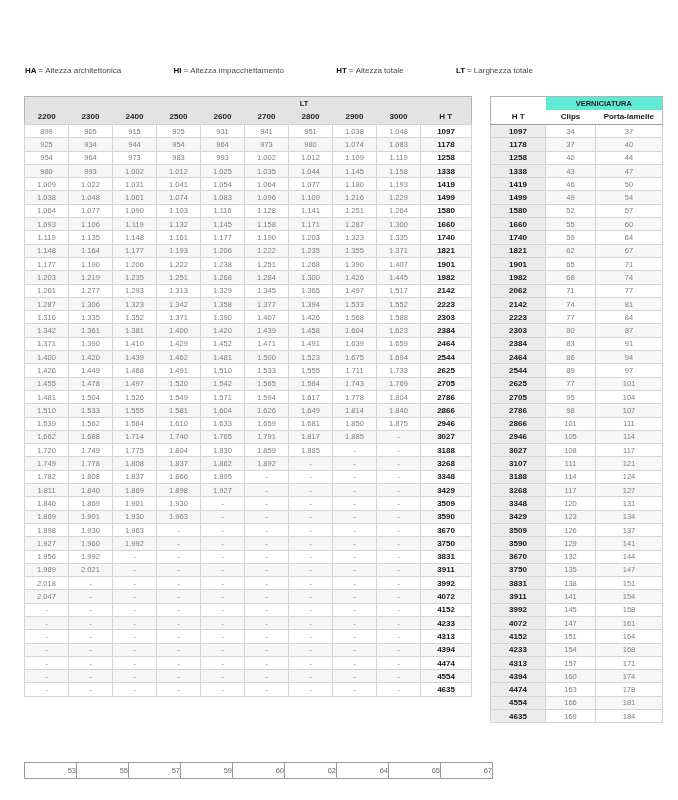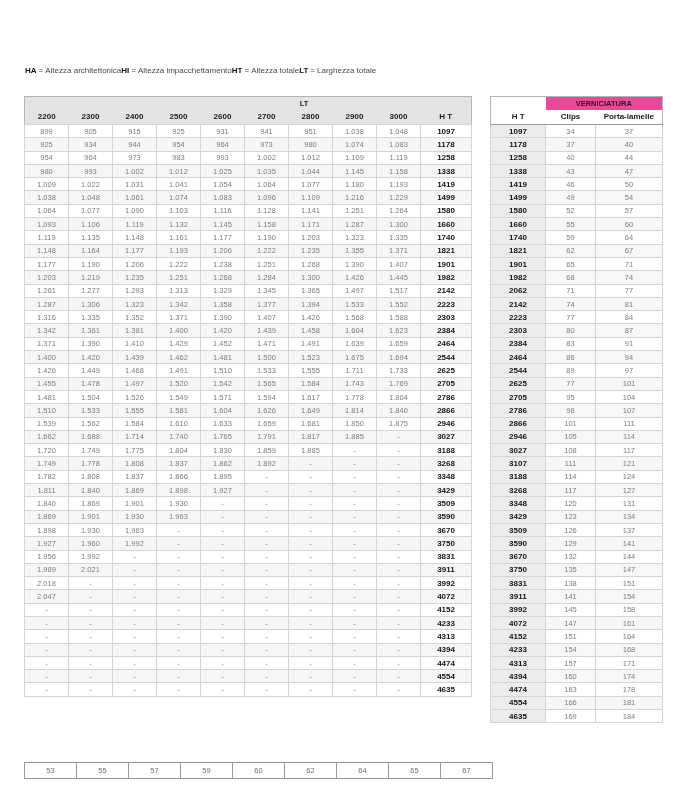--- a/index.html
+++ b/index.html
@@ -26,20 +26,21 @@
     color: #5ba7d8;
   }
 
   
   .legend {
     position: absolute;
     top: 66px;
     left: 25px;
     width: 508px;
     display: flex;
+    justify-content: space-between;
     font-size: 8px;
     color: #4a4a4a;
   }
   .legend-item { white-space: nowrap; }
   .legend-abbr { font-weight: bold; color: #111; }
   .legend-sep { padding: 0 2px; color: #444; }
 
   
   table { border-collapse: collapse; table-layout: fixed; }
   td, th { overflow: hidden; white-space: nowrap; }
@@ -95,21 +96,21 @@
     border: 1px solid #b3b3b3;
   }
   .vern-table thead .band-row th {
     height: 13px;
     font-size: 7.5px;
     font-weight: bold;
     color: #1c1c1c;
     text-align: center;
   }
   .vern-table thead .band-row .band-spacer { background: #ffffff; border: none; }
-  .vern-table thead .band-row .band { background: #ec4899; border: none; }
+  .vern-table thead .band-row .band { background: #5eead4; border: none; }
   .vern-table thead .cols-row th {
     height: 15px;
     font-size: 8px;
     font-weight: bold;
     color: #1c1c1c;
     text-align: center;
     background: #ffffff;
     border-bottom: 1px solid #9c9c9c;
   }
   .vern-table tbody td {
@@ -129,21 +130,21 @@
   
   .footer-table {
     position: absolute;
     top: 762px;
     left: 24px;
     font-size: 7.5px;
   }
   .footer-table td {
     width: 52px;
     height: 16px;
-    text-align: center;
+    text-align: right;
     color: #6e6e6e;
     border: 1px solid #9a9a9a;
     background: #ffffff;
   }
 </style>
 </head>
 <body>
 
 <div class="page">
 

